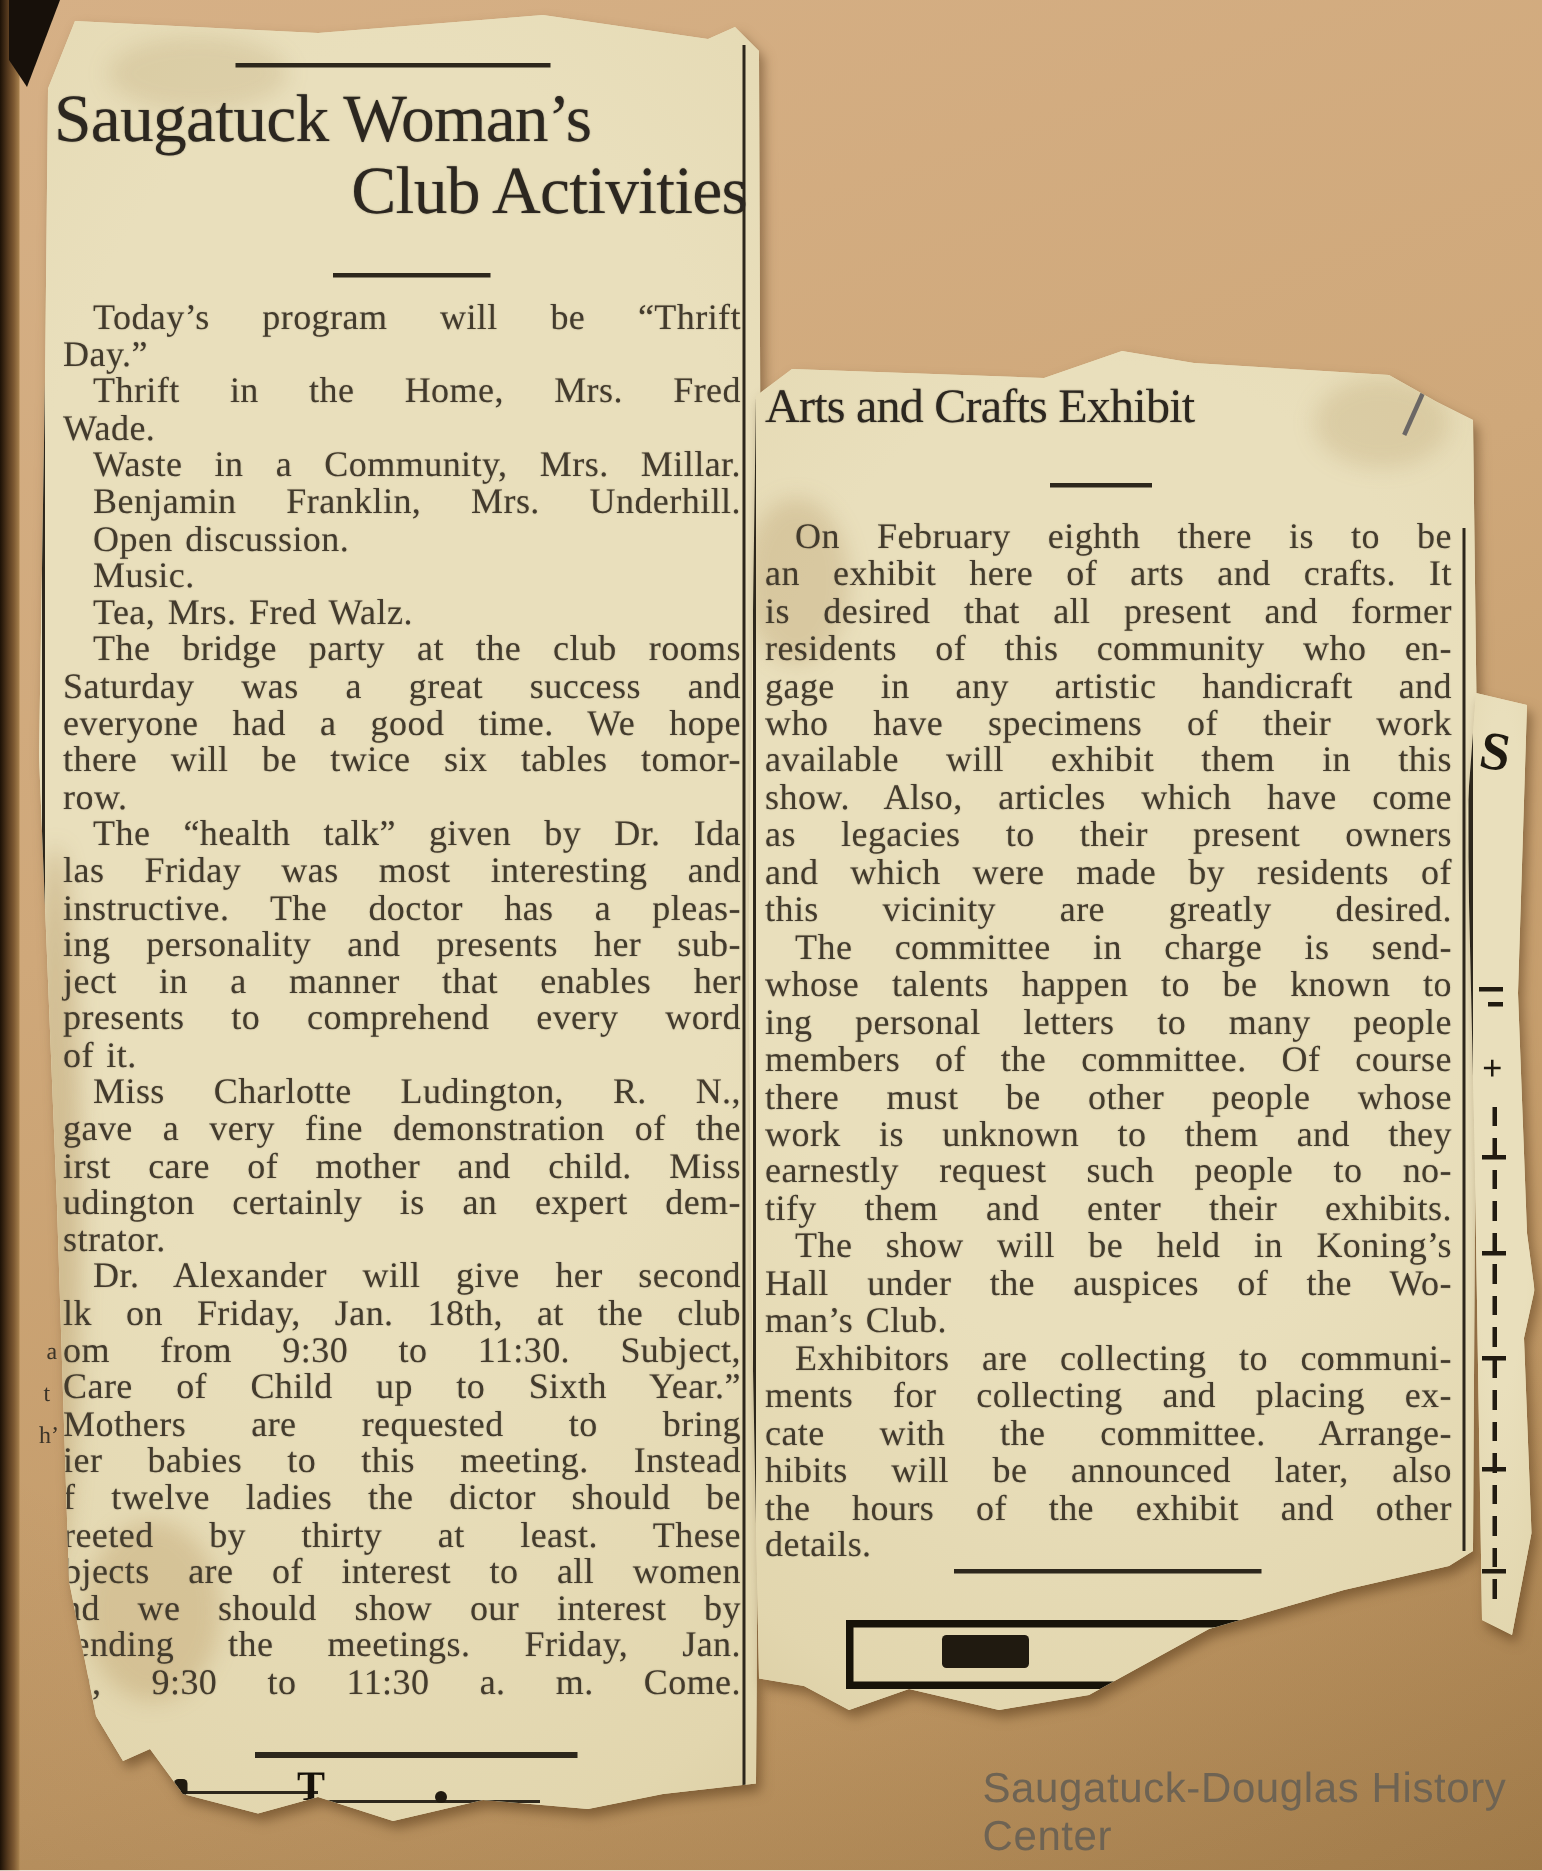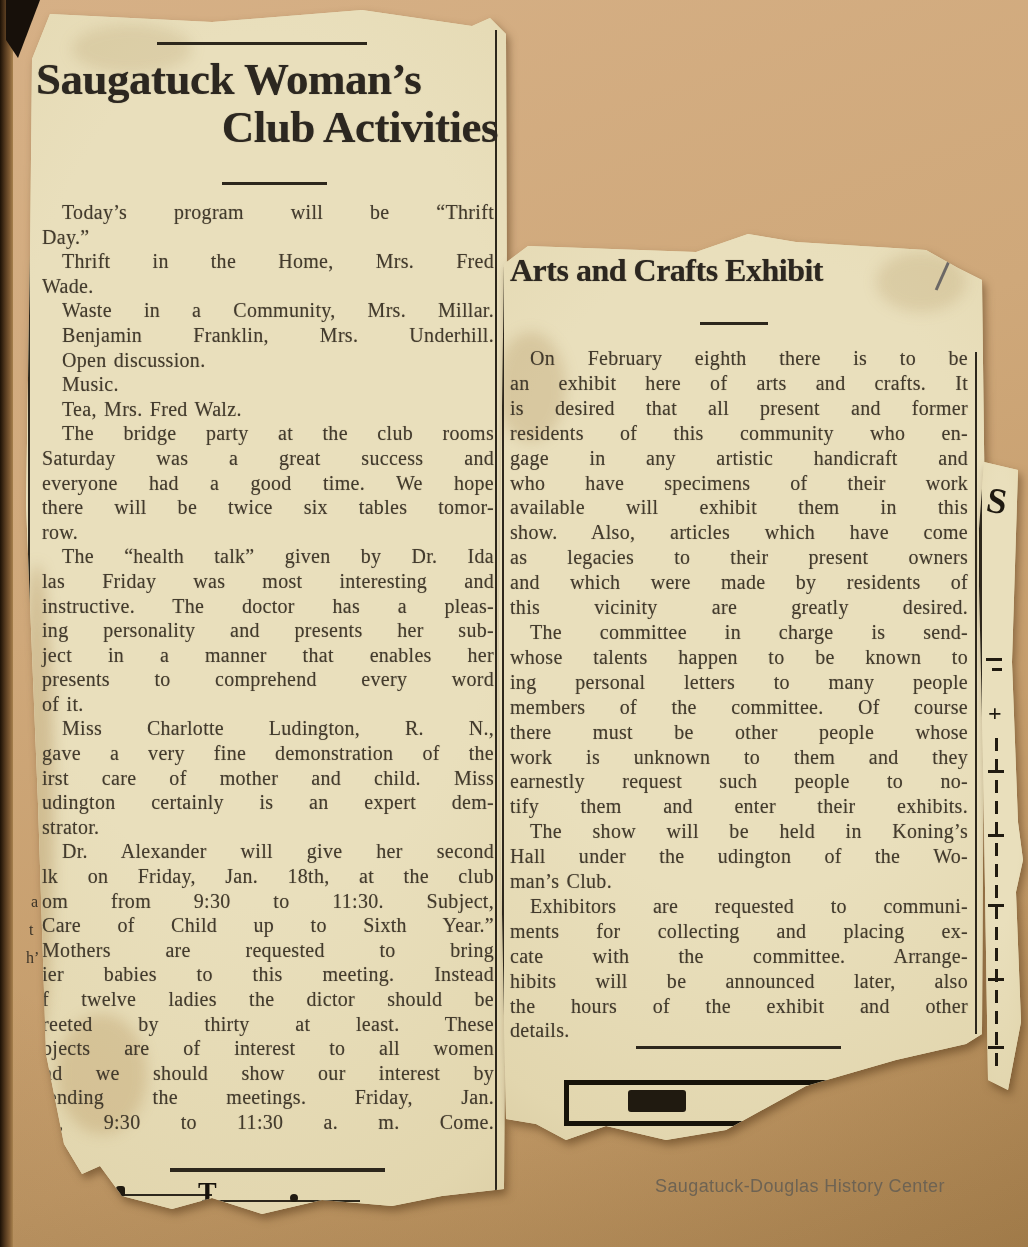--- a/index.html
+++ b/index.html
@@ -42,46 +42,46 @@
   .wrap-strip{left:978px; top:462px; width:46px; height:628px;}
   .paper-strip{
     clip-path:polygon(6px 0,40px 8px,34px 200px,40px 360px,45px 398px,38px 430px,43px 560px,
       30px 628px,10px 618px,5px 300px,0 80px);
   }
   .stain{position:absolute; border-radius:50%; filter:blur(7px); pointer-events:none;}
   
   .hrule,.vrule{position:absolute; background:#2d271c;}
   
   .headline{
-    position:absolute; color:#2c2720; font-weight:bold; letter-spacing:-.5px;
+    position:absolute; color:#2c2720; font-weight:normal; letter-spacing:-.5px;
     text-shadow:0 0 1px rgba(45,38,28,.55); line-height:1.06;
   }
   .hl-left{left:24px; top:52px; width:464px; font-size:45px;}
   .hl-left .l2{text-align:right; padding-right:2px;}
   .hl-right{left:14px; top:32px; width:466px; font-size:32px; white-space:nowrap;}
   
   .body-col{
-    position:absolute; color:#433b2d; font-size:20px; line-height:24.6px;
+    position:absolute; color:#433b2d; font-size:24px; line-height:24.6px;
     letter-spacing:.3px; word-spacing:2px; text-shadow:0 0 1px rgba(62,52,38,.4);
   }
   .bc-left{left:30px; top:196px; width:452px;}
   .bc-right{left:14px; top:124px; width:458px; line-height:24.9px;}
   .bline{text-align:justify; text-align-last:justify; white-space:normal;}
   .bline.short{text-align-last:left;}
   .bline.ind{text-indent:20px;}
   
   .frag{position:absolute; color:#3c3428; font-family:"Liberation Serif",serif;}
   .penmark{position:absolute; width:3px; background:rgba(70,70,80,.75); transform:rotate(24deg);}
   .boxcut{position:absolute; border:5px solid #171309; background:transparent;}
   .blob{position:absolute; background:#201a10; border-radius:3px;}
   .dashline{position:absolute; width:3px; background:repeating-linear-gradient(to bottom,#211b11 0 13px,transparent 13px 21px);}
   .tick{position:absolute; height:3px; background:#211b11;}
   .caption{
     position:absolute; left:655px; top:1176px;
-    font-family:"Liberation Sans",sans-serif; font-size:18px; color:#6e6353;
+    font-family:"Liberation Sans",sans-serif; font-size:28px; color:#6e6353;
     letter-spacing:.4px;
   }
 </style>
 </head>
 <body>
 
 <div class="page">
 
   <div class="edge-strip"></div>
   <div class="corner-wedge"></div>
@@ -182,23 +182,23 @@
           <div class="bline">this vicinity are greatly desired.</div>
           <div class="bline ind">The committee in charge is send-</div>
           <div class="bline">whose talents happen to be known to</div>
           <div class="bline">ing personal letters to many people</div>
           <div class="bline">members of the committee.  Of course</div>
           <div class="bline">there must be other people whose</div>
           <div class="bline">work is unknown to them and they</div>
           <div class="bline">earnestly request such people to no-</div>
           <div class="bline">tify them and enter their exhibits.</div>
           <div class="bline ind">The show will be held in Koning’s</div>
-          <div class="bline">Hall under the udington of the Wo-</div>
+          <div class="bline">Hall under the auspices of the Wo-</div>
           <div class="bline short">man’s Club.</div>
-          <div class="bline ind">Exhibitors are requested to communi-</div>
+          <div class="bline ind">Exhibitors are collecting to communi-</div>
           <div class="bline">ments for collecting and placing ex-</div>
           <div class="bline">cate with the committee.  Arrange-</div>
           <div class="bline">hibits will be announced later, also</div>
           <div class="bline">the hours of the exhibit and other</div>
           <div class="bline short">details.</div>
         </div>
 
       <div class="hrule" style="left:140px;top:824px;width:205px;height:3px;"></div>
 
       <div class="boxcut" style="left:68px;top:858px;width:352px;height:36px;"></div>

